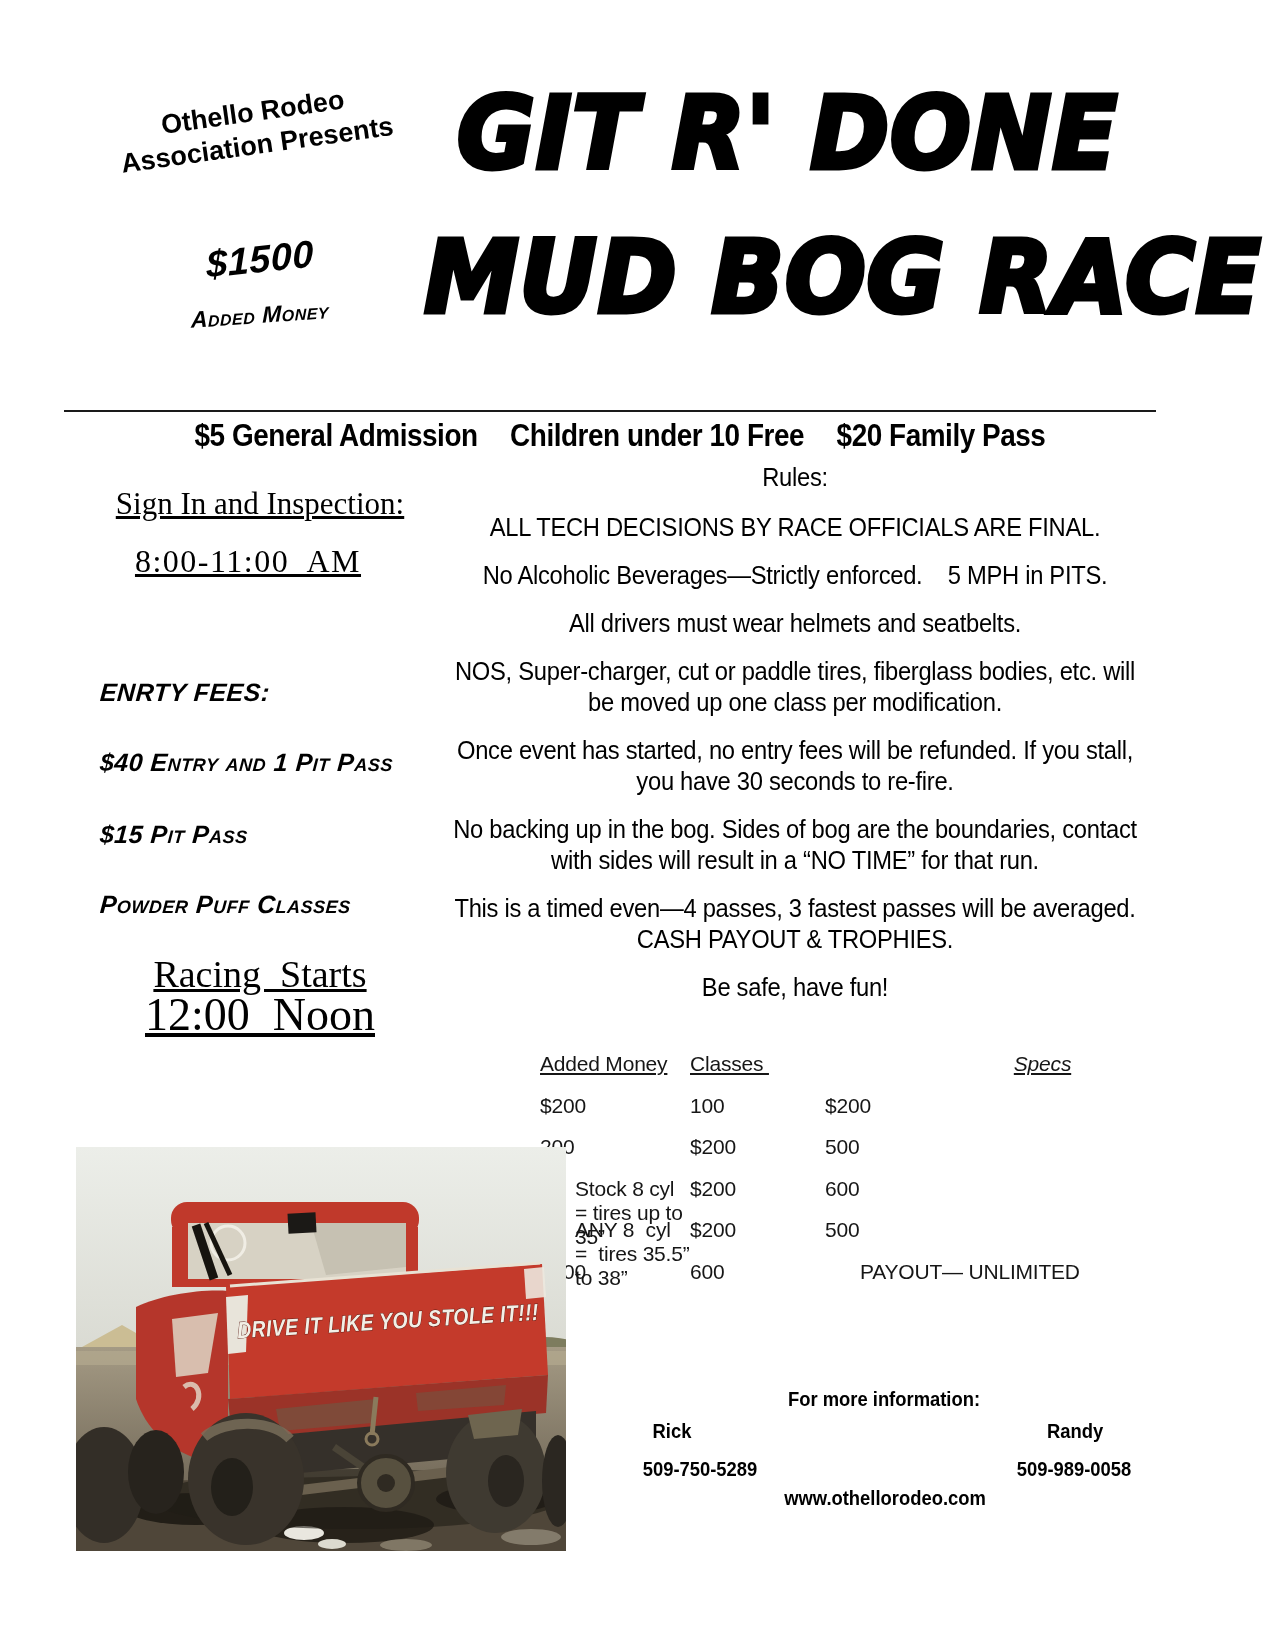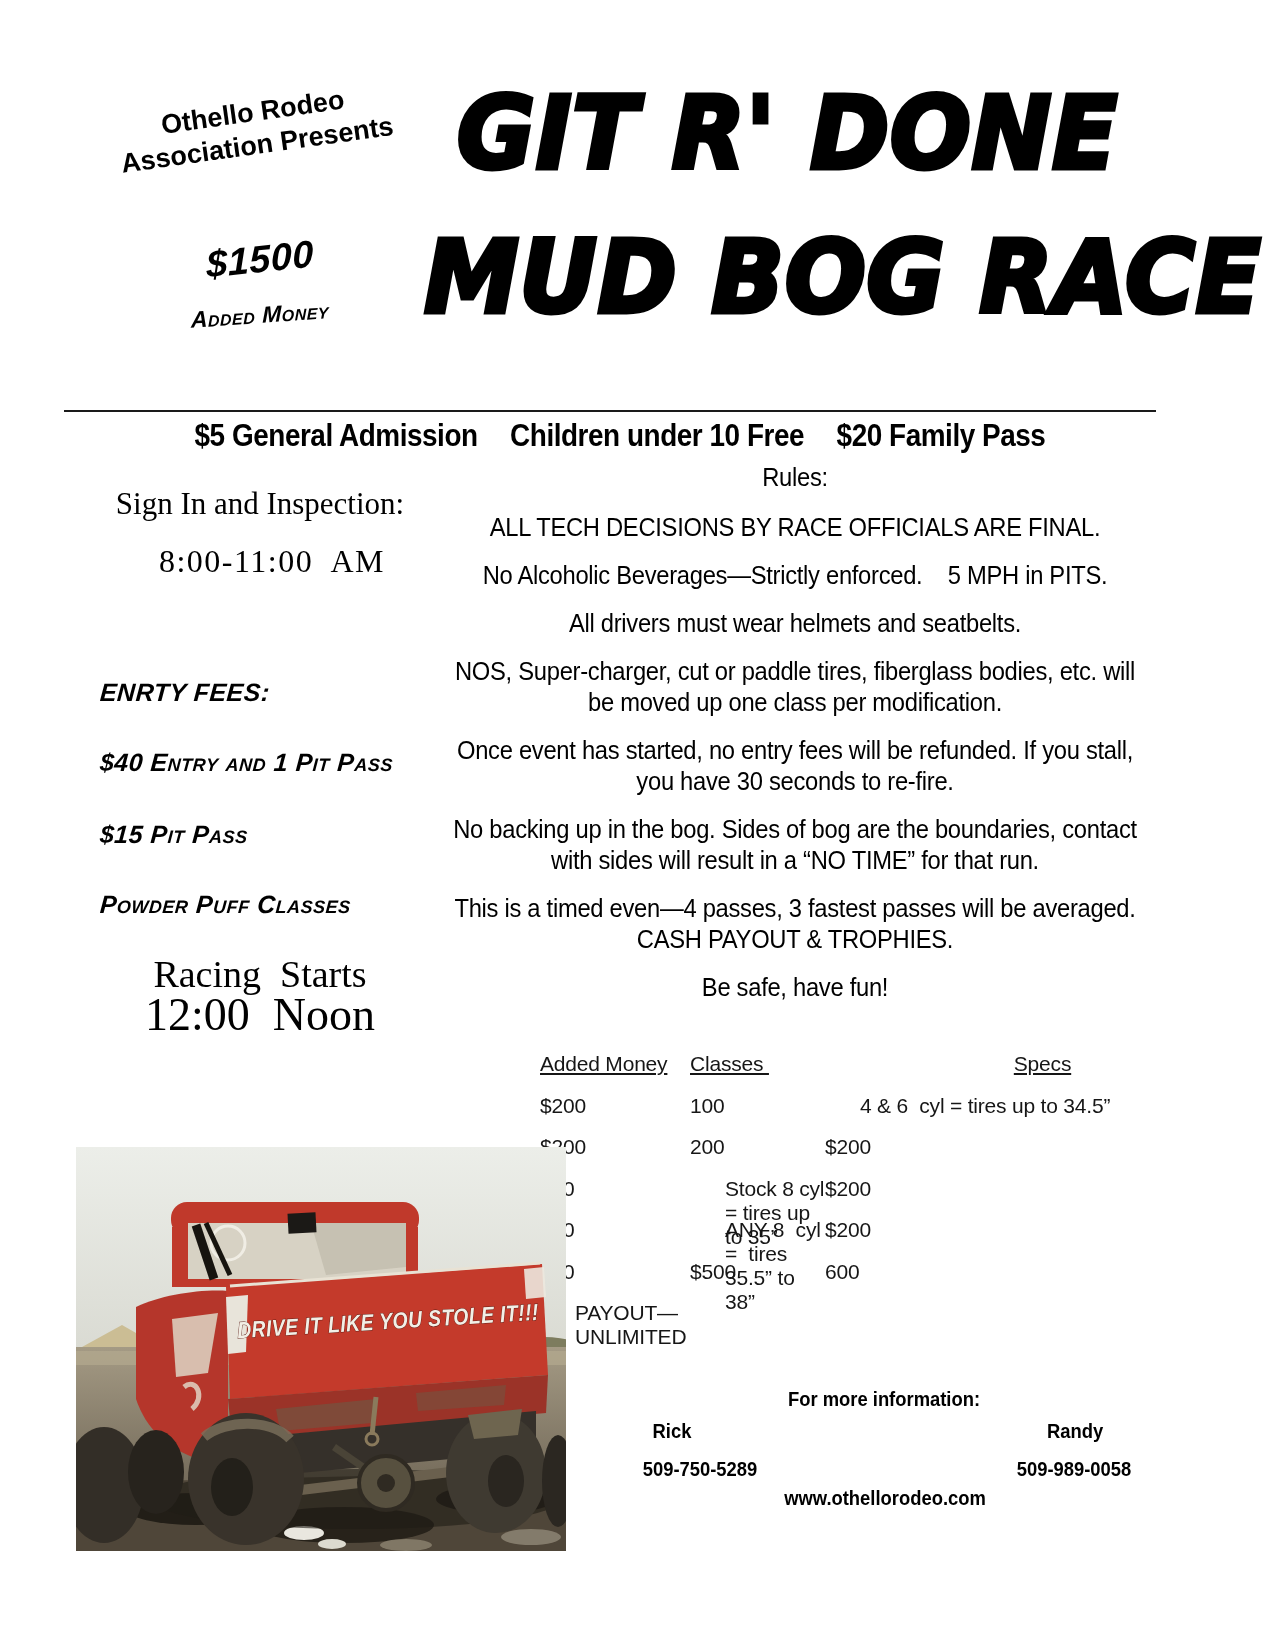--- a/index.html
+++ b/index.html
@@ -8,21 +8,21 @@
   .abs{position:absolute;}
   .ctr{text-align:center;}
   
   .title-line{
     font-family:"DejaVu Sans",sans-serif;font-weight:bold;font-style:italic;
     font-size:100px;line-height:112px;letter-spacing:1px;
     -webkit-text-stroke:5px #000;color:#000;transform:scaleX(.95);transform-origin:center;
     white-space:nowrap;
   }
   
-  .serif{font-family:"Liberation Serif","DejaVu Serif",serif;font-weight:normal;}
+  .serif{font-family:"Liberation Serif","DejaVu Serif",serif;font-weight:normal;text-decoration:underline;}
   
   .hand{font-family:"Liberation Sans",sans-serif;font-style:italic;font-variant:small-caps;
         font-weight:700;letter-spacing:.5px;}
   .prewrap{white-space:pre-wrap;}
   .rule-item{font-size:25px;line-height:31px;margin:0 0 17px 0;letter-spacing:-.3px;}
   .rules-wrap{transform:scaleX(.95);transform-origin:center top;}
   .tbl{display:grid;grid-template-columns:150px 135px 355px;grid-auto-rows:41.5px;
        font-size:21px;color:#161616;letter-spacing:-.2px;}
   .tbl .hd{text-decoration:underline;}
   .tbl .c3{padding-left:35px;}
@@ -50,21 +50,21 @@
 
   <div class="abs hr-line" style="left:64px;top:410px;width:1092px;"></div>
 
   <div class="abs ctr" style="left:105px;top:418px;width:1030px;transform:scaleX(.9);font-size:31px;font-weight:bold;letter-spacing:-.5px;">
     <span style="margin:0 14px;">$5 General Admission</span>
     <span style="margin:0 14px;">Children under 10 Free</span>
     <span style="margin:0 14px;">$20 Family Pass</span>
   </div>
 
   <div class="abs ctr serif" style="left:70px;top:486px;width:380px;font-size:31px;">Sign In and Inspection:</div>
-  <div class="abs ctr serif prewrap" style="left:82px;top:543px;width:380px;font-size:32px;letter-spacing:1.5px;">8:00-11:00  AM</div>
+  <div class="abs ctr serif prewrap" style="left:58px;top:543px;width:380px;font-size:32px;letter-spacing:1.5px;">8:00-11:00  AM</div>
 
   <div class="abs hand" style="left:100px;top:678px;width:380px;font-size:25px;transform:skewX(-4deg);">ENRTY FEES:</div>
   <div class="abs hand" style="left:100px;top:748px;width:400px;font-size:25px;transform:skewX(-4deg);">$40 Entry and 1 Pit Pass</div>
   <div class="abs hand" style="left:100px;top:820px;width:400px;font-size:25px;transform:skewX(-4deg);">$15 Pit Pass</div>
   <div class="abs hand" style="left:100px;top:890px;width:400px;font-size:25px;transform:skewX(-4deg);">Powder Puff Classes</div>
 
   <div class="abs ctr serif prewrap" style="left:70px;top:952px;width:380px;font-size:38px;">Racing  Starts</div>
   <div class="abs ctr serif prewrap" style="left:70px;top:988px;width:380px;font-size:46px;">12:00  Noon</div>
 
   <div class="abs ctr rules-wrap" style="left:428px;top:462px;width:734px;">
@@ -75,25 +75,24 @@
     <p class="rule-item">NOS, Super-charger, cut or paddle tires, fiberglass bodies, etc. will be moved up one class per modification.</p>
     <p class="rule-item">Once event has started, no entry fees will be refunded. If you stall, you have 30 seconds to re-fire.</p>
     <p class="rule-item">No backing up in the bog. Sides of bog are the boundaries, contact with sides will result in a “NO TIME” for that run.</p>
     <p class="rule-item">This is a timed even—4 passes, 3 fastest passes will be averaged. CASH PAYOUT &amp; TROPHIES.</p>
     <p class="rule-item" style="margin-top:14px;">Be safe, have fun!</p>
   </div>
 
   <div class="abs tbl prewrap" style="left:540px;top:1052px;width:640px;">
     <div class="hd">Added Money</div>
     <div class="hd">Classes </div>
-    <div class="hd c3" style="justify-self:center;padding-left:80px;">Specs</div>
+    <div class="hd c3" style="justify-self:center;padding-left:80px;font-style:italic;">Specs</div>
 
     <div>$200</div>
     <div>100</div>
-    <div class="c3">4 &amp; 6  cyl = tires up to 34.5”</div>
 
     <div>$200</div>
     <div>200</div>
 
     <div>$200</div>
     <div>500</div>
     <div class="c3">Stock 8 cyl = tires up to 35”</div>
 
     <div>$200</div>
     <div>600</div>

